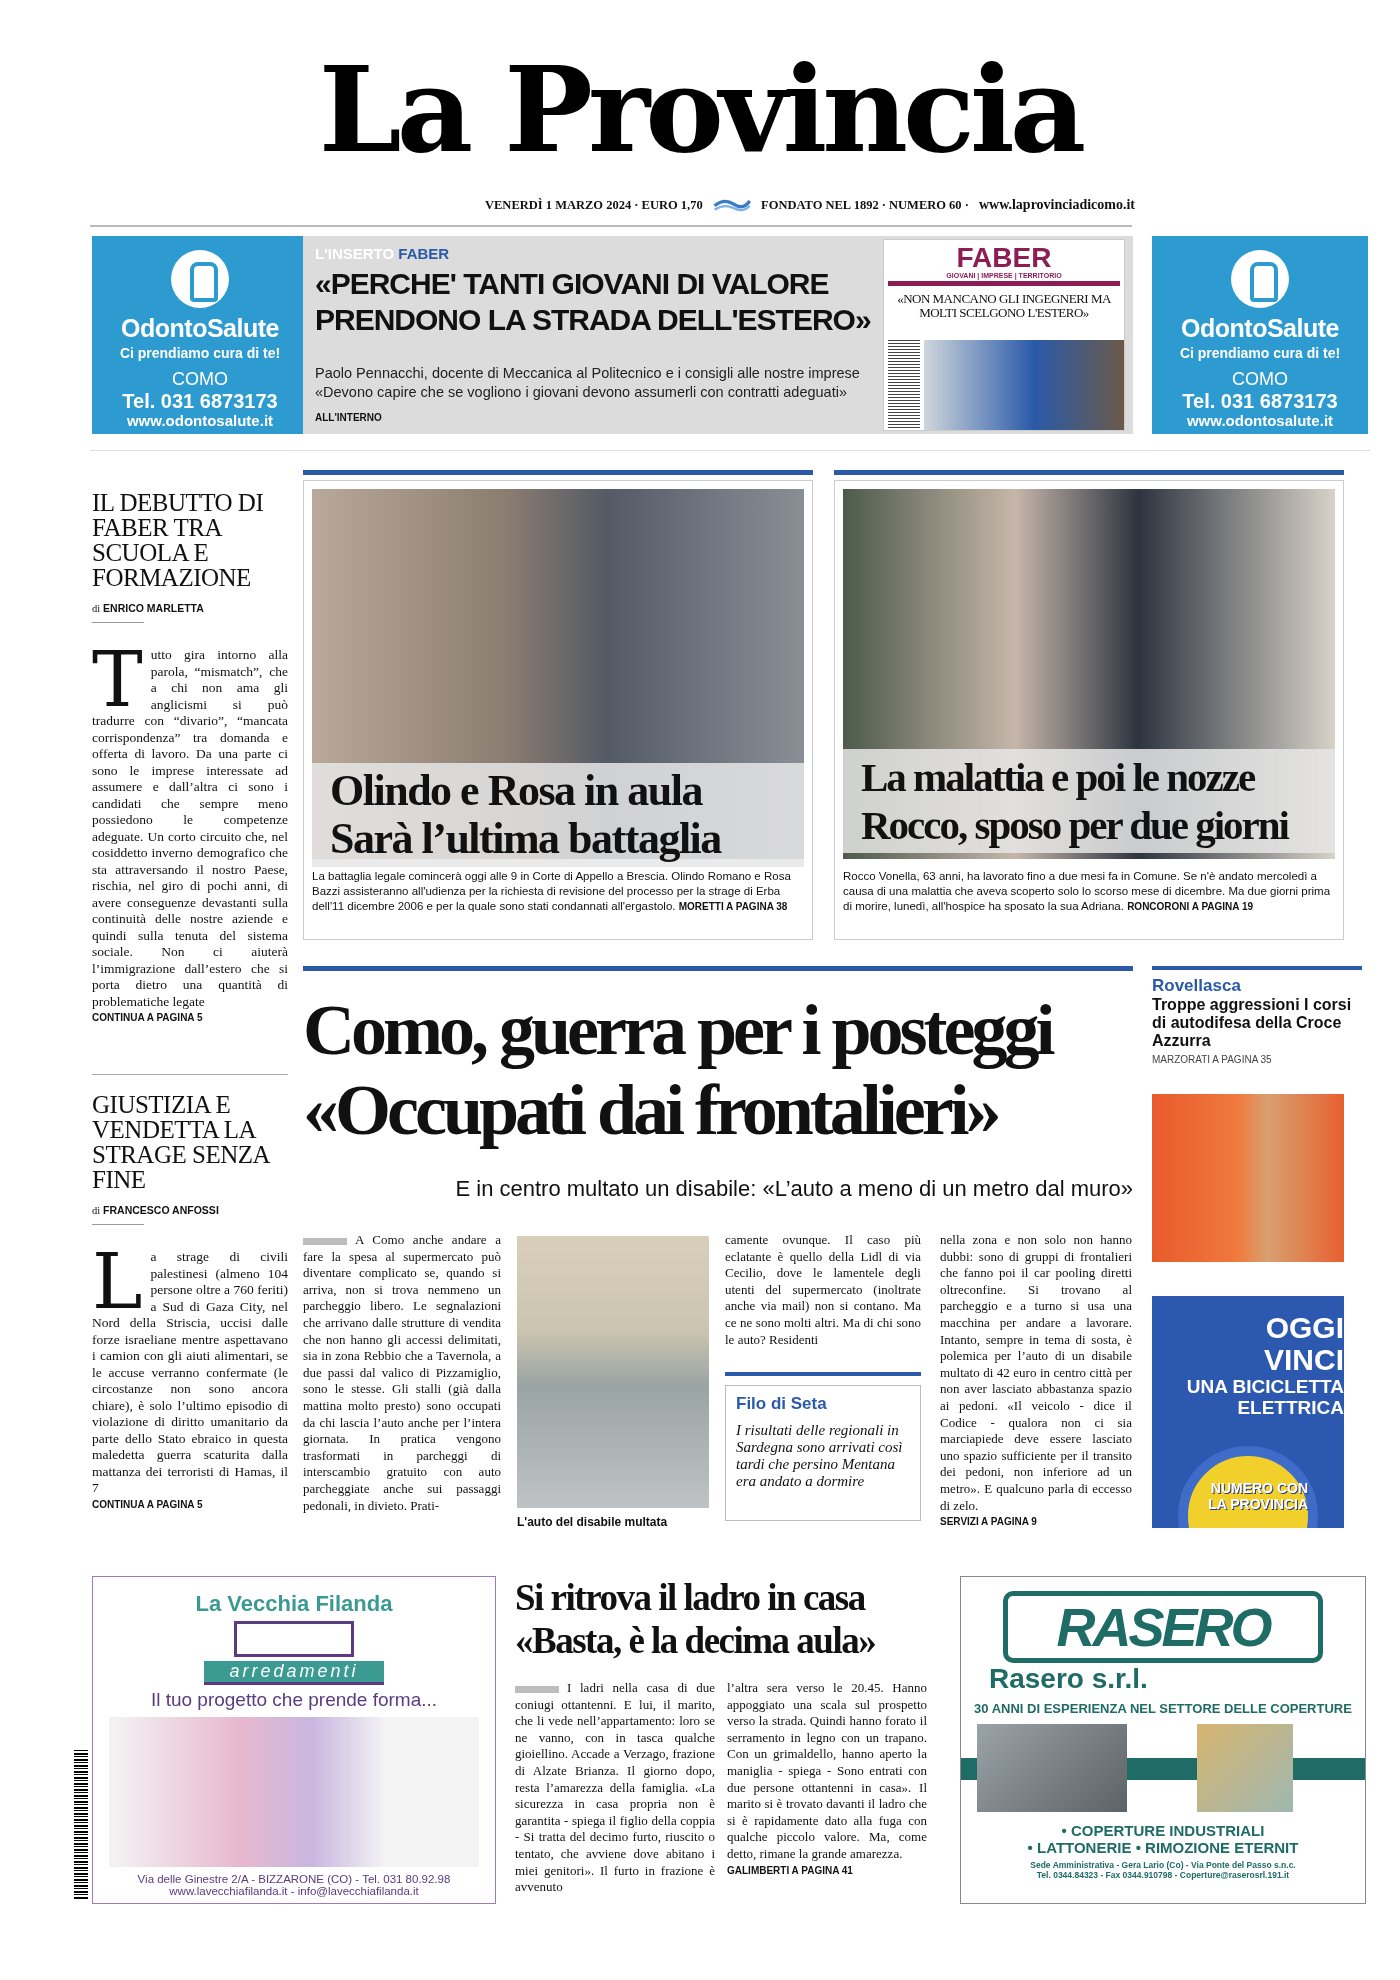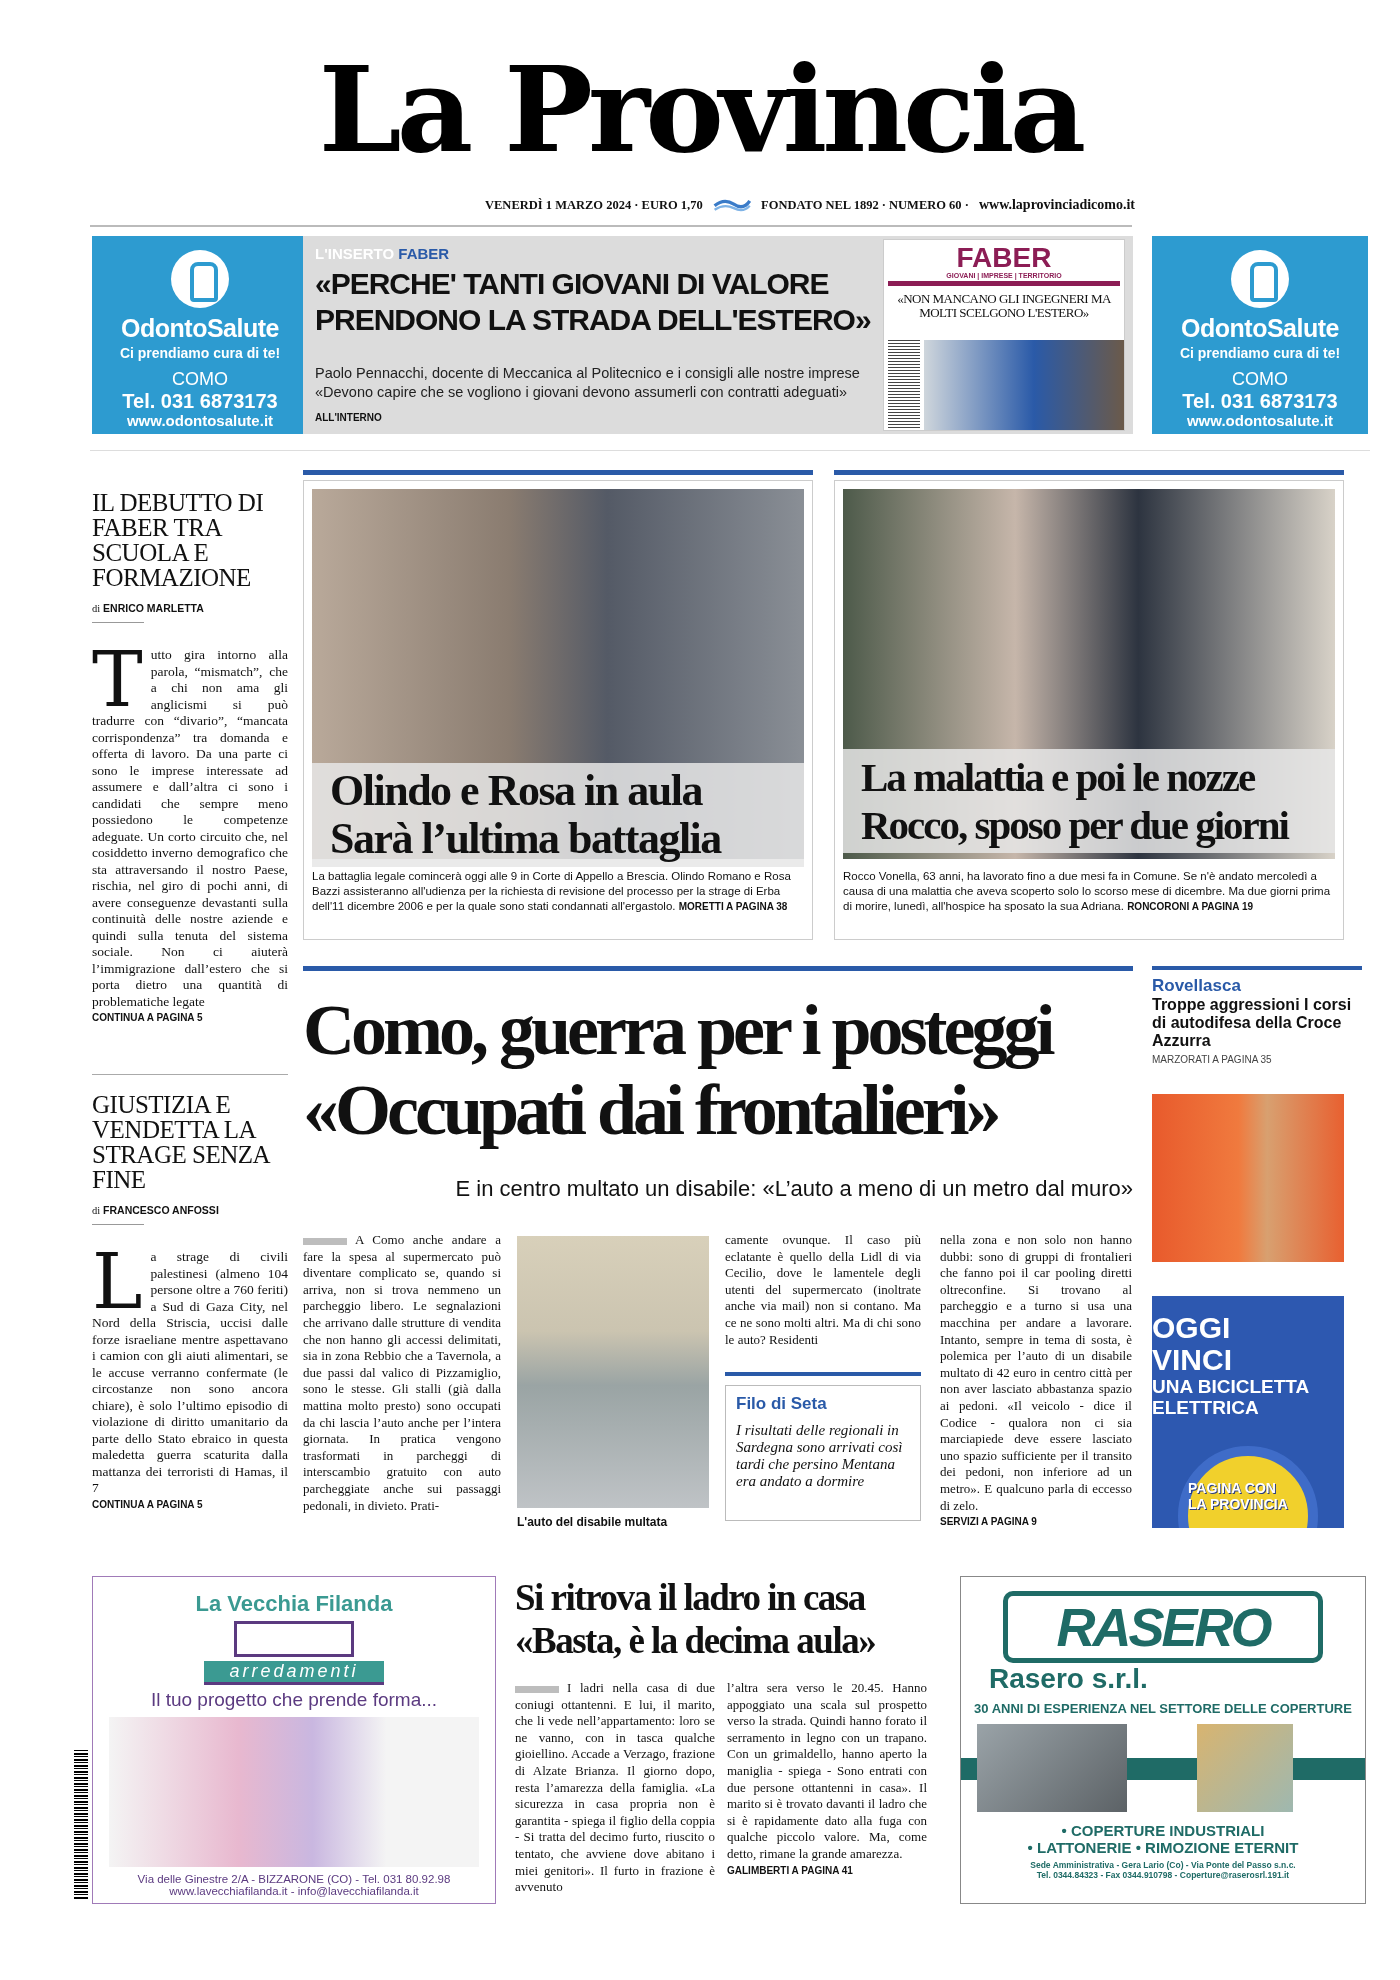--- a/index.html
+++ b/index.html
@@ -162,27 +162,27 @@
 </div>
 
 <div class="abs bluerule" style="left:1152px;top:966px;width:210px;height:4px"></div>
 <div class="abs sans" style="left:1152px;top:976px;width:210px">
   <div style="font-size:17px;font-weight:bold;color:#2a5aa8">Rovellasca</div>
   <div style="font-size:16px;font-weight:bold;line-height:18px">Troppe aggressioni I corsi di autodifesa della Croce Azzurra</div>
   <div style="font-size:10px;color:#444;margin-top:4px">MARZORATI A PAGINA 35</div>
 </div>
 <div class="abs" style="left:1152px;top:1094px;width:192px;height:168px;background:linear-gradient(90deg,#e85a2c 0%,#f07a3e 45%,#d8a070 60%,#e86030 100%)"></div>
 
-<div class="abs sans" style="left:1152px;top:1296px;width:192px;height:232px;background:#2d58b0;color:#fff;text-align:left;font-weight:bold;overflow:hidden">
+<div class="abs sans" style="left:1152px;top:1296px;width:192px;height:232px;background:#2d58b0;color:#fff;text-align:right;font-weight:bold;overflow:hidden">
   <div style="font-size:30px;line-height:32px;margin-top:16px">OGGI</div>
   <div style="font-size:30px;line-height:32px">VINCI</div>
   <div style="font-size:19px;line-height:21px">UNA BICICLETTA</div>
   <div style="font-size:19px;line-height:21px">ELETTRICA</div>
   <div style="position:absolute;left:26px;top:150px;width:140px;height:140px;border-radius:50%;background:#f1d02c;border:10px solid #3f6cc8">
-    <div style="margin-top:24px;color:#fff;font-size:14px;text-shadow:1px 1px 0 #2a3c80">PAGINA CON</div>
+    <div style="margin-top:24px;color:#fff;font-size:14px;text-shadow:1px 1px 0 #2a3c80">NUMERO CON</div>
     <div style="color:#fff;font-size:14px;text-shadow:1px 1px 0 #2a3c80">LA PROVINCIA</div>
   </div>
 </div>
 
 <div class="abs sans" style="left:92px;top:1576px;width:404px;height:328px;border:1px solid #a07ab8;text-align:center;overflow:hidden">
   <div style="font-size:22px;font-weight:bold;color:#3b9a92;margin-top:14px">La Vecchia Filanda</div>
   <div style="width:120px;height:36px;margin:4px auto;border:3px solid #5b3a80"></div>
   <div style="width:180px;margin:2px auto;background:#3b9a92;color:#fff;font-style:italic;font-size:18px;letter-spacing:3px;border-bottom:3px solid #5b3a80">arredamenti</div>
   <div style="font-size:19px;color:#5b3a80;margin-top:4px">Il tuo progetto che prende forma...</div>
   <div style="width:370px;height:150px;margin:6px auto 0;background:linear-gradient(90deg,#f4f4f4 0%,#e8b8cf 35%,#c9b7e0 55%,#f4f4f4 75%)"></div>

